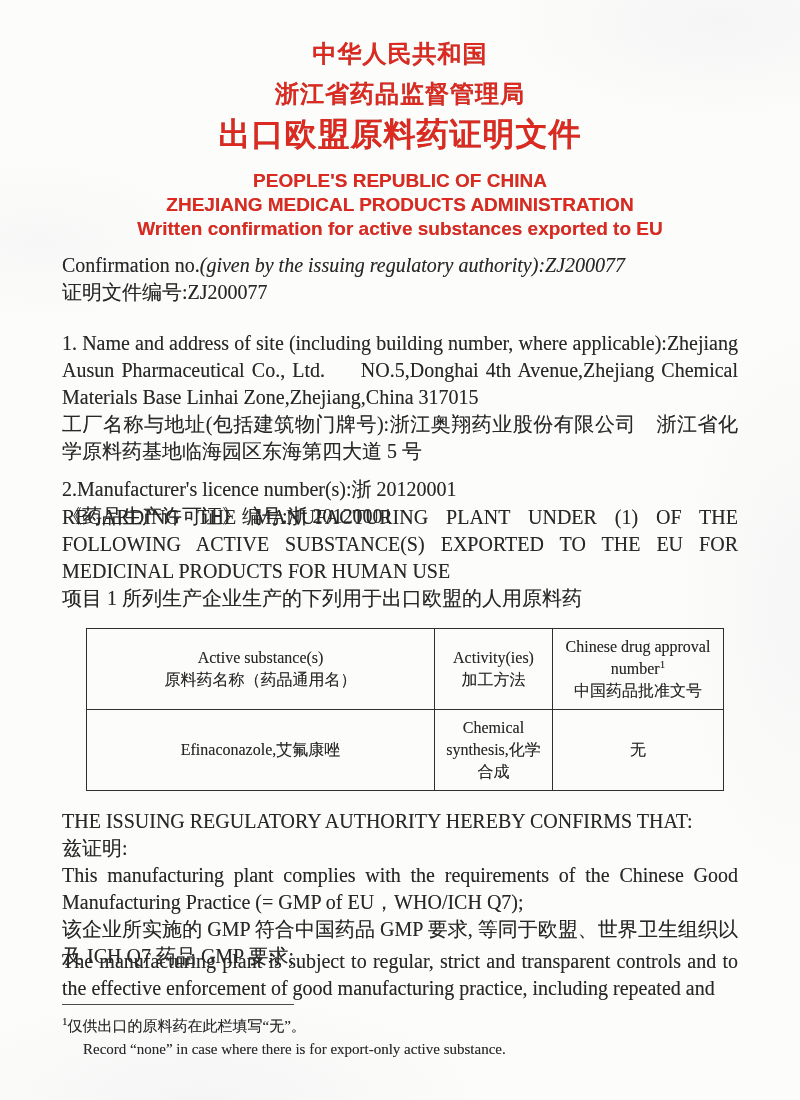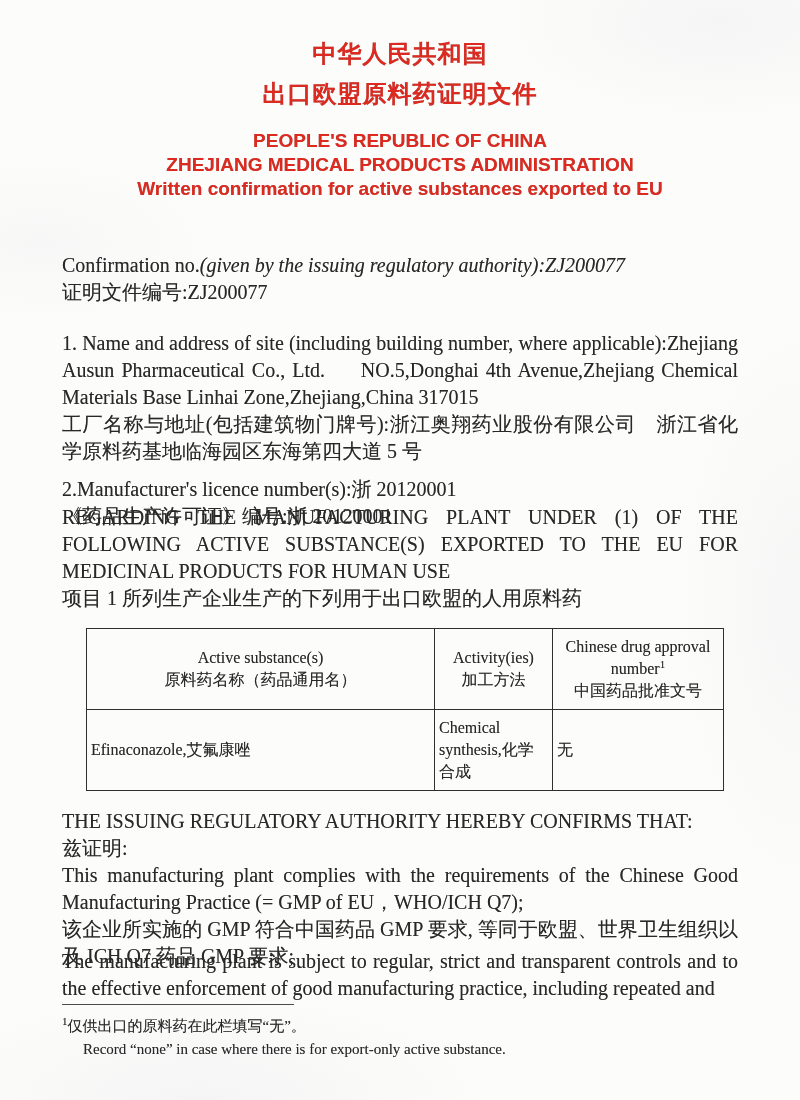--- a/index.html
+++ b/index.html
@@ -12,57 +12,58 @@
       radial-gradient(ellipse 420px 160px at 25% 100%, rgba(110,115,130,0.05), transparent 70%),
       radial-gradient(ellipse 250px 120px at 5% 22%, rgba(110,115,130,0.035), transparent 70%),
       #fcfcfb;
     font-family:"Liberation Serif","DejaVu Serif",serif;
     color:#282828;
     text-shadow:0 0 0.6px rgba(50,50,50,0.45);
   }
   
   .doc-header { position:absolute; top:34px; left:0; width:100%; text-align:center; color:#dd2a20; }
   .h-cn { font-weight:700; font-size:24px; line-height:40px; letter-spacing:1px; }
-  .h-cn-big { font-size:24px; letter-spacing:1px; }
+  .h-cn-big { font-size:32px; letter-spacing:1px; }
   .h-en { font-family:"Liberation Sans","DejaVu Sans",sans-serif; font-weight:700; font-size:19px; line-height:24px; }
   .h-en-first { margin-top:15px; }
   
   .blk { position:absolute; left:62px; width:676px; font-size:20px; line-height:27px; }
   .line { display:block; }
   .just { text-align:justify; }
   .italic { font-style:italic; }
   .b-confirmation { top:252px; }
   .b-section1 { top:330px; }
   .b-section2 { top:476px;font-family:Liberation Serif, serif; }
   .b-regarding { top:504px; }
   .b-confirms { top:784px;margin-top:24px; }
   .b-controls { top:948px; }
   
   .subst-table {
     position:absolute; top:628px; left:86px; width:637px;
     border-collapse:collapse; table-layout:fixed;
-    font-size:16px; line-height:22px;
+    text-align:center; font-size:16px; line-height:22px;
   }
   .subst-table th, .subst-table td {
     border:1.6px solid #2f2f2f; font-weight:normal;
     padding:7px 4px; vertical-align:middle;
   }
   sup { font-size:11px; line-height:0; }
   
   .footnote { position:absolute; top:1004px; left:62px; width:676px; font-size:15px; line-height:23px; }
   .footnote-rule { width:232px; height:0; border-top:1.6px solid #4a4a4a; margin-bottom:10px; }
   .footnote-en { padding-left:21px; }
 </style>
 </head>
 <body>
 
 <div class="page">
 
   <header class="doc-header">
     <div class="h-cn">中华人民共和国</div>
+    <div class="h-cn">浙江省药品监督管理局</div>
     <div class="h-cn h-cn-big">出口欧盟原料药证明文件</div>
     <div class="h-en h-en-first">PEOPLE'S REPUBLIC OF CHINA</div>
     <div class="h-en">ZHEJIANG MEDICAL PRODUCTS ADMINISTRATION</div>
     <div class="h-en">Written confirmation for active substances exported to EU</div>
   </header>
 
   <p class="blk b-confirmation">
     <span class="line"><span>Confirmation no.</span><span class="italic">(given by the issuing regulatory authority):ZJ200077</span></span>
     <span class="line">证明文件编号:ZJ200077</span>
   </p>

